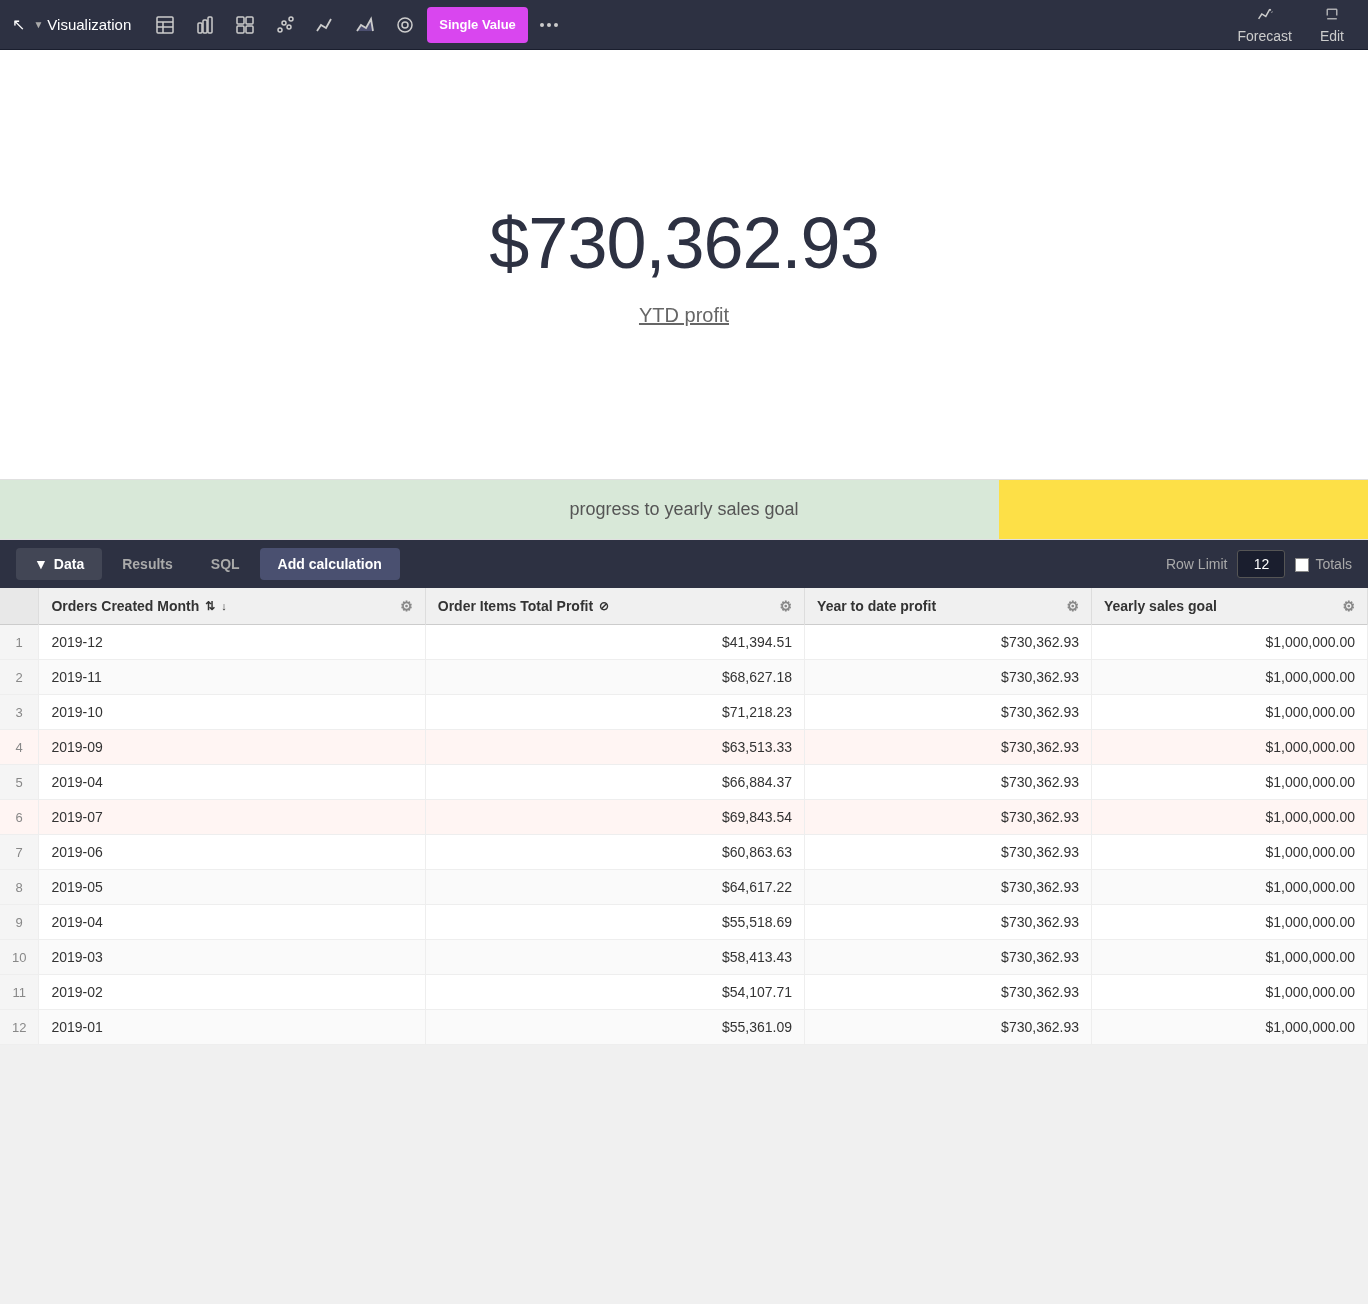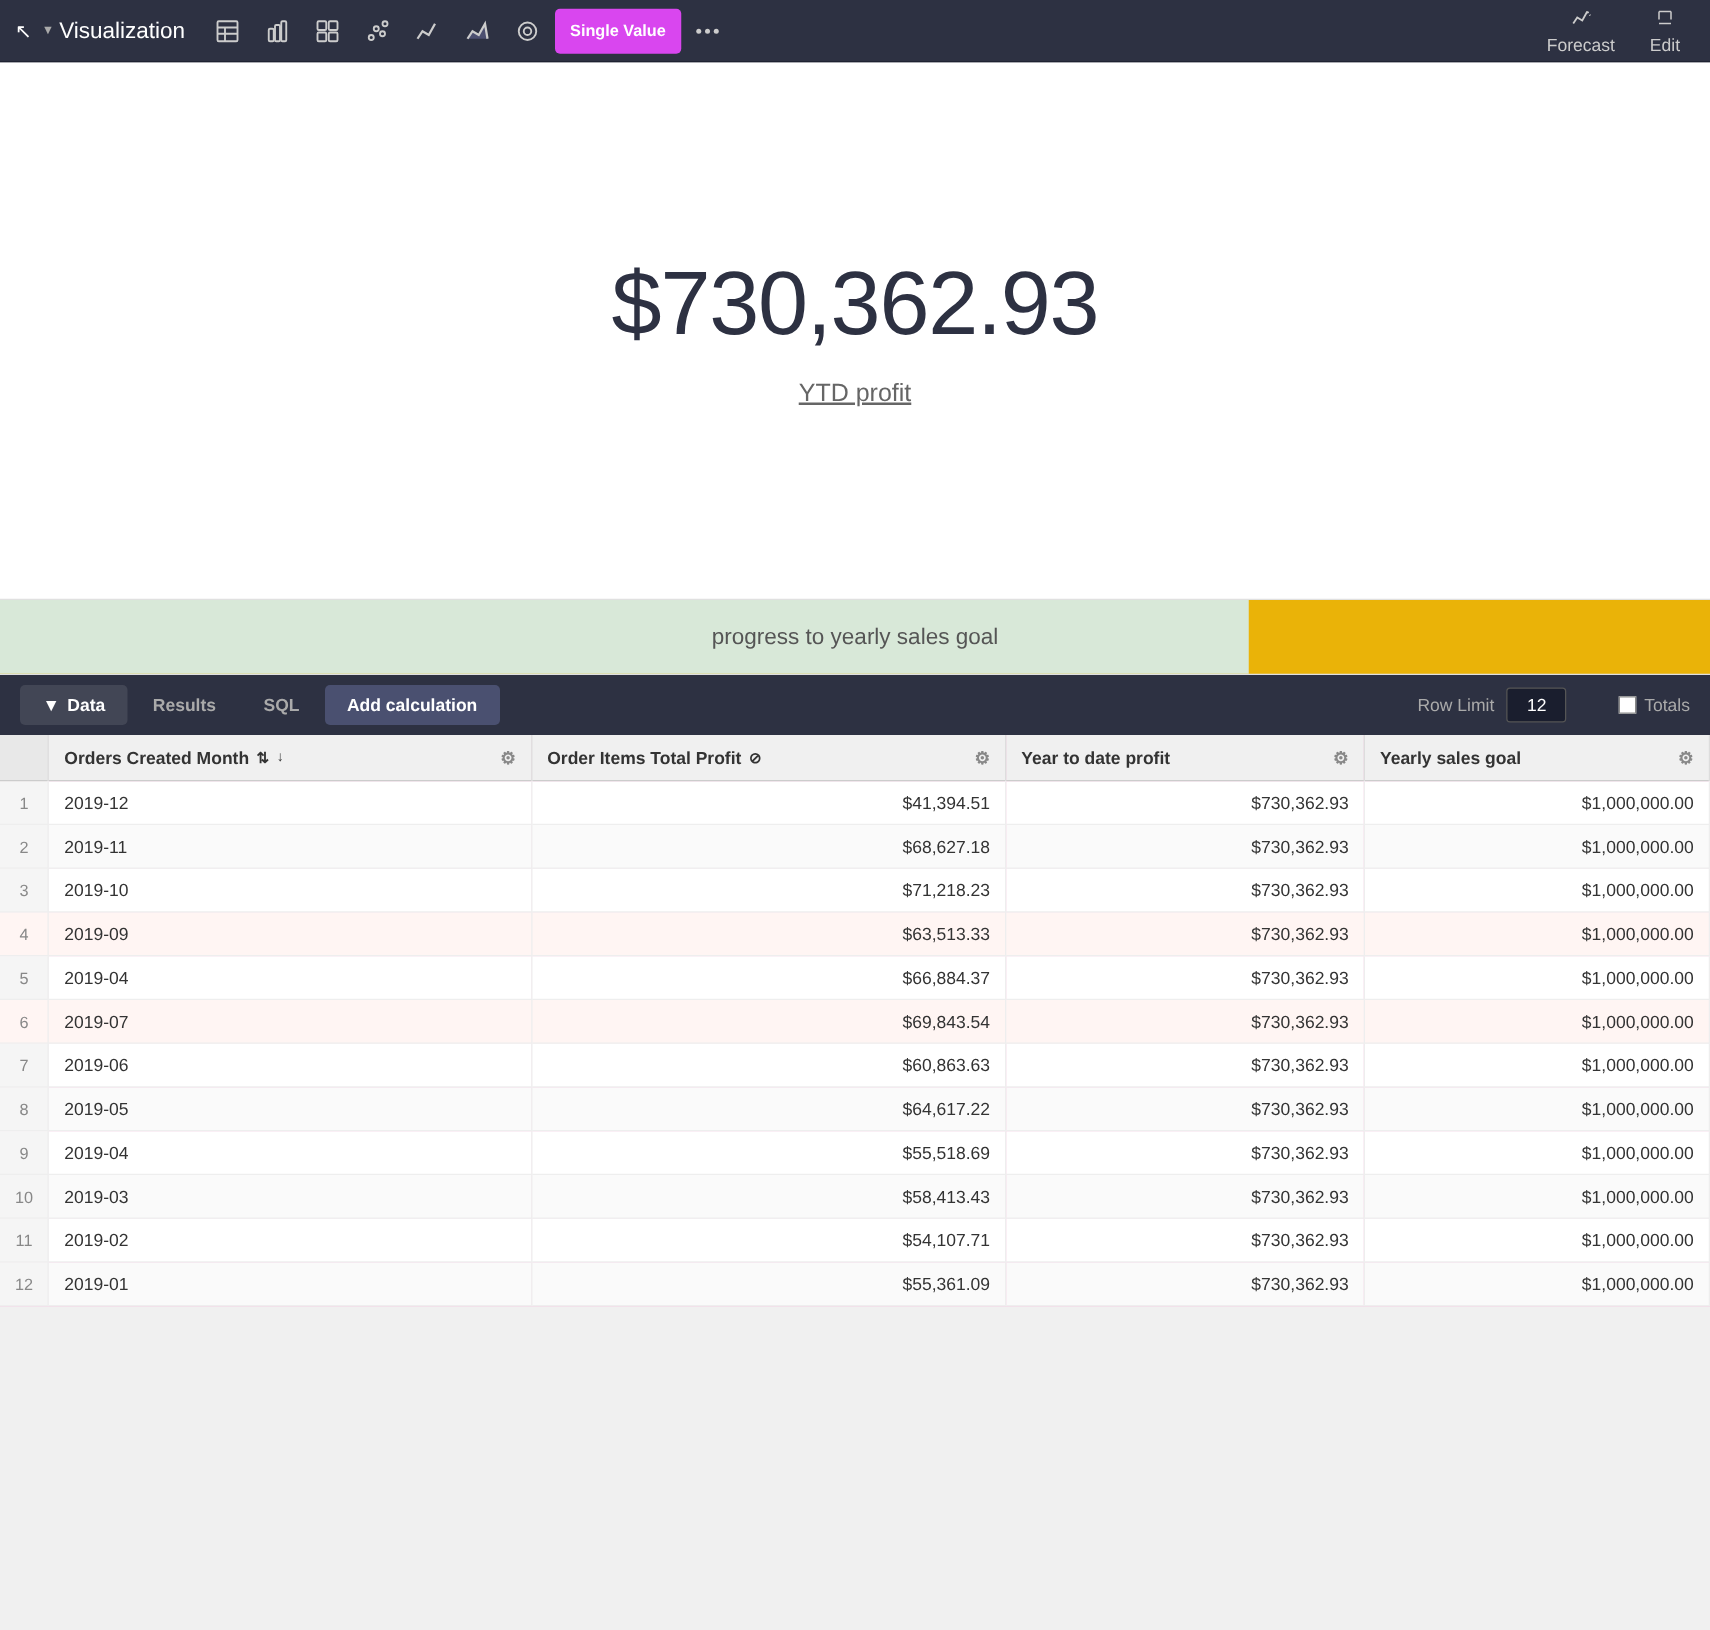--- a/index.html
+++ b/index.html
@@ -15,21 +15,21 @@
       padding: 0 12px;
       gap: 4px;
       border-bottom: 1px solid #1a1e2e;
     }
     .toolbar-arrow {
       font-size: 10px;
       color: #aaa;
       cursor: pointer;
     }
     .toolbar-title {
-      font-size: 18px;
+      font-size: 15px;
       color: #fff;
       margin-right: 12px;
     }
     .toolbar-icon-btn {
       width: 36px;
       height: 36px;
       display: flex;
       align-items: center;
       justify-content: center;
       border-radius: 4px;
@@ -81,21 +81,21 @@
     }
     .single-value-label {
       font-size: 20px;
       color: #666;
       margin-top: 20px;
       text-decoration: underline;
     }
 
     
     .progress-area {
-      background: #eab308;
+      background: #fde047;
       height: 60px;
       display: flex;
       align-items: center;
       padding: 5px 20px;
       position: relative;
       border-bottom: 1px solid #e0e0e0;
     }
     .progress-bar-bg {
       position: absolute;
       left: 0; top: 0;
@@ -156,25 +156,24 @@
       height: 28px;
       border: 1px solid #555;
       background: #1a1e2e;
       color: #fff;
       text-align: center;
       font-size: 14px;
       border-radius: 3px;
     }
     .totals-check {
       display: flex;
-      align-items: center;
+      align-items: flex-end;
       gap: 6px;
       color: #aaa;
       font-size: 14px;
-      margin-left: 32px;
     }
     .totals-checkbox {
       width: 14px;
       height: 14px;
       border: 1px solid #888;
       background: #fff;
       display: inline-block;
       vertical-align: middle;
     }
 

